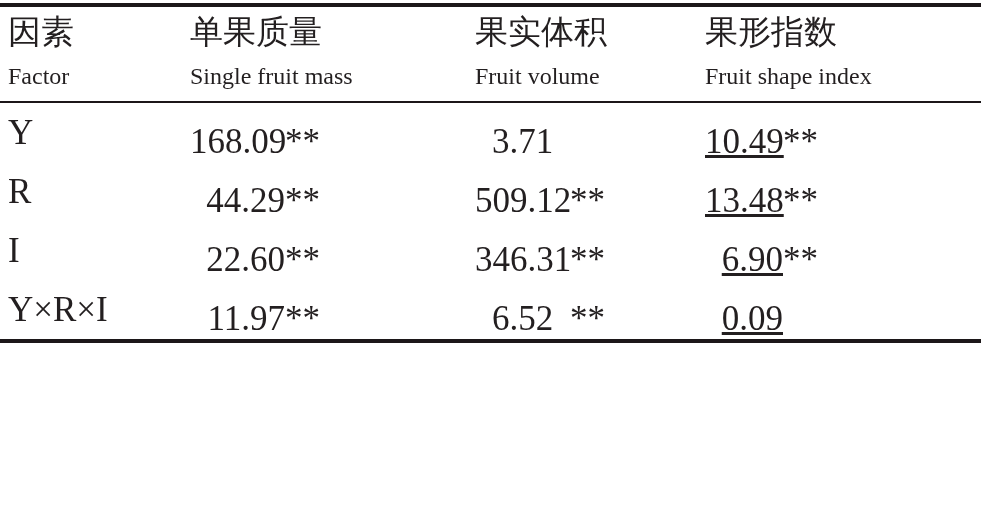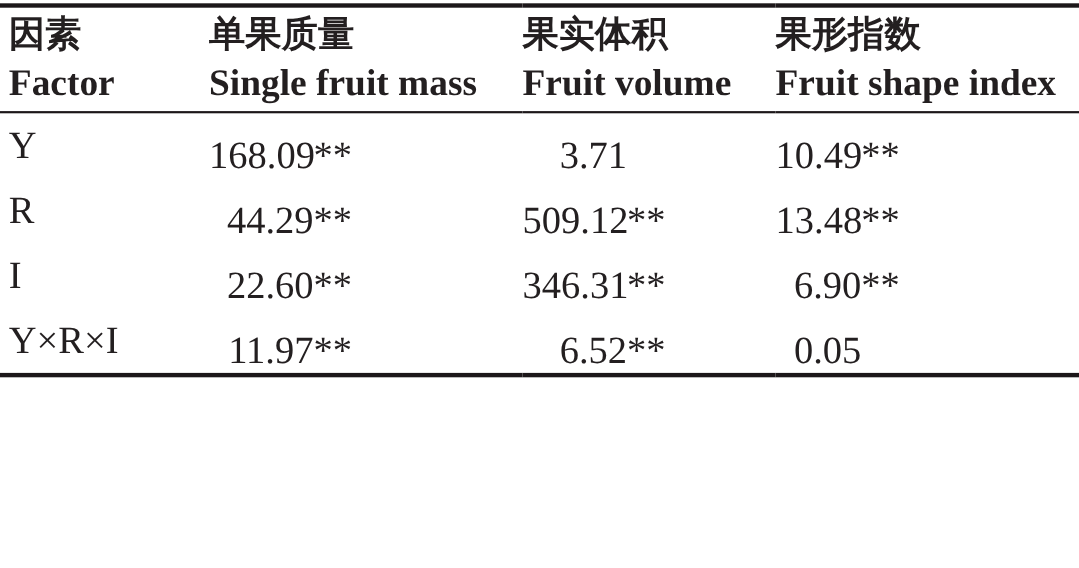--- a/index.html
+++ b/index.html
@@ -24,35 +24,35 @@
     width: 981px;
     margin-top: 3px;
     border-top: 4px solid #1c1719;
     border-bottom: 4px solid #1c1719;
   }
   col.c1 { width: 190px; }
   col.c2 { width: 285px; }
   col.c3 { width: 230px; }
   col.c4 { width: 276px; }
 
-  thead tr { height: 97px; font-weight: bold; }
+  thead tr { height: 97px; }
   thead td {
     vertical-align: middle;
     text-align: left;
     border-bottom: 2px solid #1c1719;
     padding: 0;
   }
   thead td.first { padding-left: 8px; }
   .hline-zh {
     font-size: 33px;
     line-height: 44px;
     white-space: nowrap;
   }
   .hline-en {
-    font-size: 34px;
+    font-size: 24px;
     line-height: 44px;
     white-space: nowrap;
   }
 
   tbody tr { height: 56px; }
   tbody td {
     vertical-align: middle;
     padding: 0;
     font-size: 35px;
     white-space: nowrap;
@@ -61,22 +61,22 @@
     text-align: left;
     padding-left: 8px;
   }
   .num {
     display: inline-block;
     text-align: right;
     font-size: 35px;
     margin-top: 19px;
   }
   td.v1 .num { width: 95px; }
-  td.v2 .num { width: 95px; }
-  td.v3 .num { width: 78px; }
+  td.v2 .num { width: 95px; text-align: center; }
+  td.v3 .num { width: 78px; text-decoration: underline; }
   .stars {
     display: inline-block;
     width: 40px;
     text-align: left;
     font-size: 35px;
   }
 </style>
 </head>
 <body>
 
@@ -124,17 +124,17 @@
       <tr>
         <td class="factor">I</td>
         <td class="v1"><span class="num">22.60</span><span class="stars">**</span></td>
         <td class="v2"><span class="num">346.31</span><span class="stars">**</span></td>
         <td class="v3"><span class="num">6.90</span><span class="stars">**</span></td>
       </tr>
       <tr>
         <td class="factor">Y×R×I</td>
         <td class="v1"><span class="num">11.97</span><span class="stars">**</span></td>
         <td class="v2"><span class="num">6.52</span><span class="stars">**</span></td>
-        <td class="v3"><span class="num">0.05</span><span class="stars"></span></td>
+        <td class="v3"><span class="num">0.09</span><span class="stars"></span></td>
       </tr>
     </tbody>
   </table>
 </div>
 
 </body></html>

